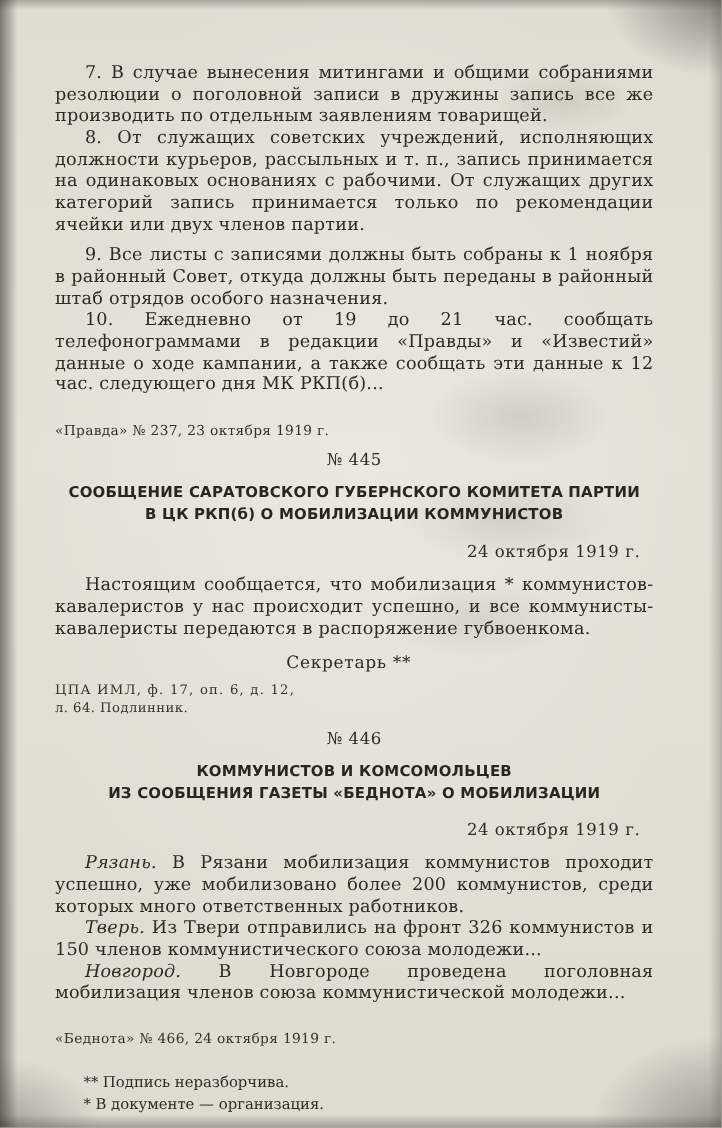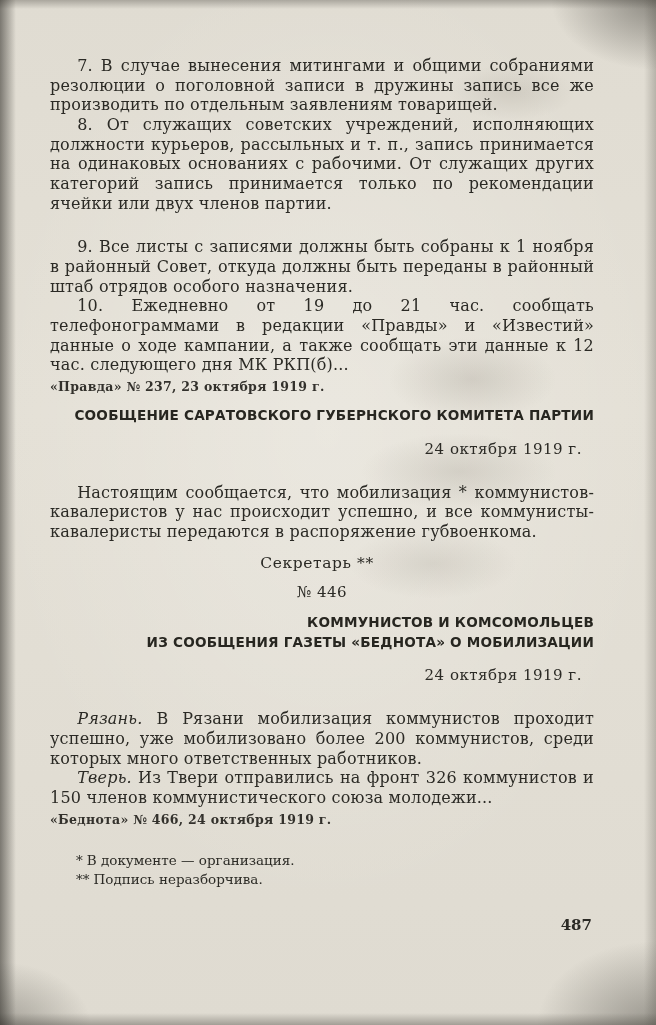--- a/index.html
+++ b/index.html
@@ -52,52 +52,51 @@
     line-height: 1.23;
     text-align: justify;
     text-indent: 1.7em;
     letter-spacing: .2px;
   }
   .lead-italic { font-style: italic; }
 
   .source-line {
     font-size: 12.5px;
     letter-spacing: .3px;
-    margin-top: 4px;
+    margin-top: 24px;
     color: #33312c;
-    font-weight: bold;
   }
 
   .doc-number {
     text-align: center;
     font-size: 15px;
     margin-top: 11px;
     letter-spacing: .5px;
   }
 
   .doc-title {
     font-family: "DejaVu Sans", "Liberation Sans", sans-serif;
     font-weight: bold;
     font-size: 13.6px;
     line-height: 1.45;
-    text-align: right;
+    text-align: center;
     letter-spacing: .2px;
     margin-top: 12px;
     color: #272620;
   }
 
   .doc-date {
     text-align: right;
     font-size: 15px;
     margin-top: 14px;
     padding-right: 12px;
     letter-spacing: .5px;
   }
 
-  .doc-body { margin-top: 25px; }
+  .doc-body { margin-top: 11px; }
 
   .signature {
     text-align: center;
     font-size: 15.5px;
     margin-top: 12px;
     padding-right: 10px;
     letter-spacing: .6px;
   }
 
   .archive-ref {
@@ -118,58 +117,65 @@
   .footnote-marker { padding-right: 4px; }
 
   .page-number {
     text-align: right;
     font-weight: bold;
     font-size: 15px;
     margin-top: 26px;
     padding-right: 2px;
   }
 
-  .gap-sm { margin-top: 24px; }
+  .gap-sm { margin-top: 8px; }
 </style>
 </head>
 <body>
 
 <div class="scan">
   <div class="page-inner">
 
     <div>
       <p class="body-para"><span>7.</span> <span>В случае вынесения митингами и общими собраниями резолюции о поголовной записи в дружины запись все же производить по отдельным заявлениям товарищей.</span></p>
       <p class="body-para"><span>8.</span> <span>От служащих советских учреждений, исполняющих должности курьеров, рассыльных и т. п., запись принимается на одинаковых основаниях с рабочими. От служащих других категорий запись принимается только по рекомендации ячейки или двух членов партии.</span></p>
       <p class="body-para gap-sm"><span>9.</span> <span>Все листы с записями должны быть собраны к 1 ноября в районный Совет, откуда должны быть переданы в районный штаб отрядов особого назначения.</span></p>
       <p class="body-para"><span>10.</span> <span>Ежедневно от 19 до 21 час. сообщать телефонограммами в редакции «Правды» и «Известий» данные о ходе кампании, а также сообщать эти данные к 12 час. следующего дня МК РКП(б)...</span></p>
       <div class="source-line">«Правда»  № 237, 23 октября 1919 г.</div>
     </div>
 
     <div>
+      <div class="doc-number">№ 445</div>
       <div class="doc-title">
         <div>СООБЩЕНИЕ САРАТОВСКОГО ГУБЕРНСКОГО КОМИТЕТА ПАРТИИ</div>
+        <div>В ЦК РКП(б) О МОБИЛИЗАЦИИ КОММУНИСТОВ</div>
       </div>
       <div class="doc-date">24 октября 1919 г.</div>
       <p class="body-para doc-body">Настоящим сообщается, что мобилизация * коммунистов-кавалеристов у нас происходит успешно, и все коммунисты-кавалеристы передаются в распоряжение губвоенкома.</p>
       <div class="signature">Секретарь **</div>
+      <div class="archive-ref">
+        <div class="ref-l1">ЦПА ИМЛ, ф. 17, оп. 6, д. 12,</div>
+        <div>л. 64. Подлинник.</div>
+      </div>
     </div>
 
     <div>
       <div class="doc-number">№ 446</div>
       <div class="doc-title">
         <div>КОММУНИСТОВ И КОМСОМОЛЬЦЕВ</div>
         <div>ИЗ СООБЩЕНИЯ ГАЗЕТЫ «БЕДНОТА» О МОБИЛИЗАЦИИ</div>
       </div>
       <div class="doc-date">24 октября  1919 г.</div>
       <p class="body-para doc-body"><span class="lead-italic">Рязань.</span> <span>В Рязани мобилизация коммунистов проходит успешно, уже мобилизовано более 200 коммунистов, среди которых много ответственных работников.</span></p>
       <p class="body-para"><span class="lead-italic">Тверь.</span> <span>Из Твери отправились на фронт 326 коммунистов и 150 членов коммунистического союза молодежи...</span></p>
+      <p class="body-para"><span class="lead-italic">Новгород.</span> <span>В Новгороде проведена поголовная мобилизация членов союза коммунистической молодежи...</span></p>
       <div class="source-line">«Беднота»  № 466, 24 октября 1919 г.</div>
     </div>
 
     <div class="footnotes">
+      <div><span class="footnote-marker">**</span><span>Подпись неразборчива.</span></div>
       <div><span class="footnote-marker">*</span><span>В документе — организация.</span></div>
-      <div><span class="footnote-marker">**</span><span>Подпись неразборчива.</span></div>
     </div>
 
     <div class="page-number">487</div>
 
   </div>
 </div>
 
 </body></html>

